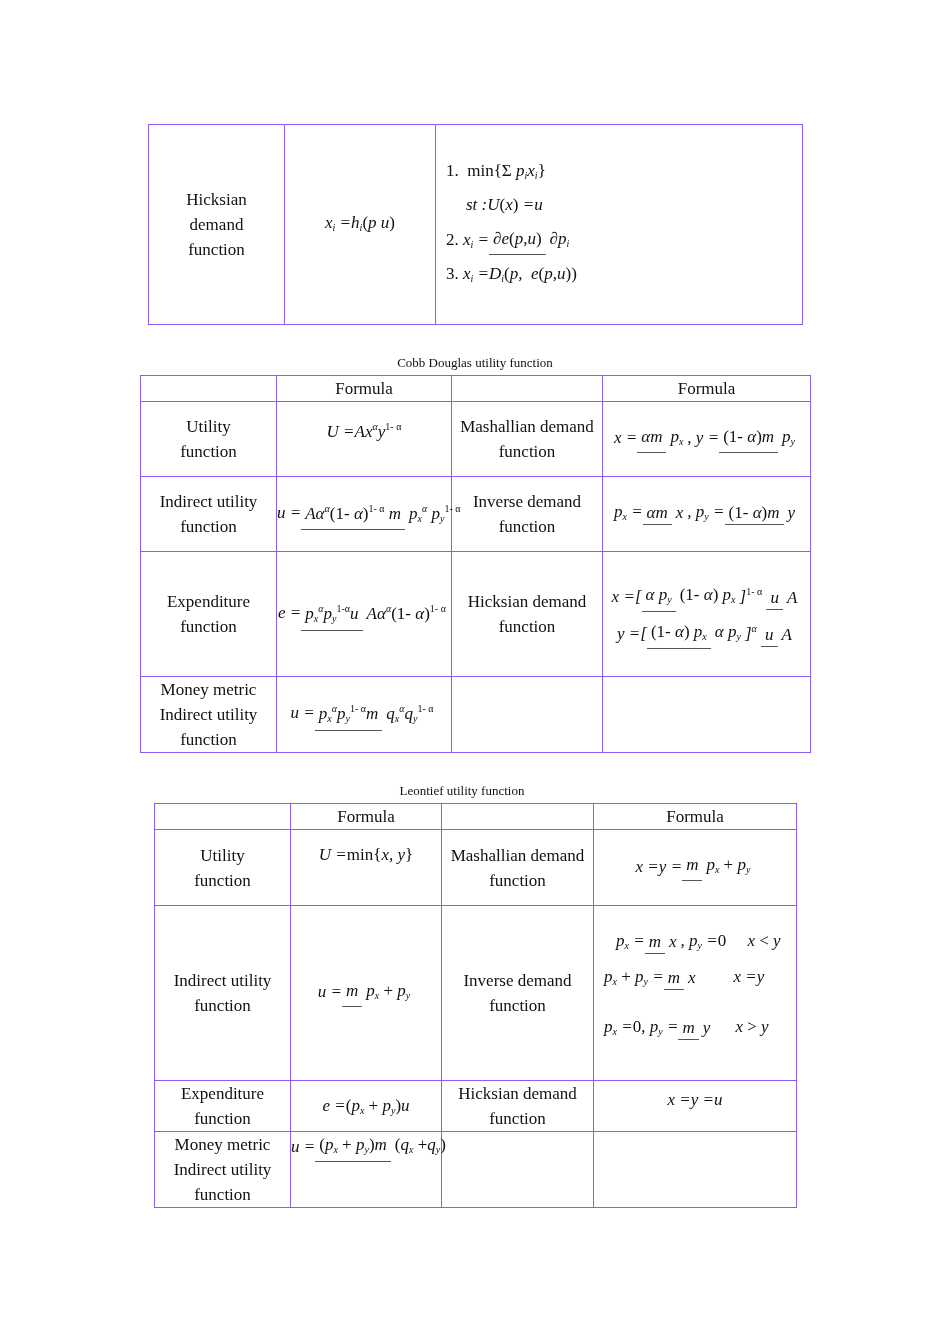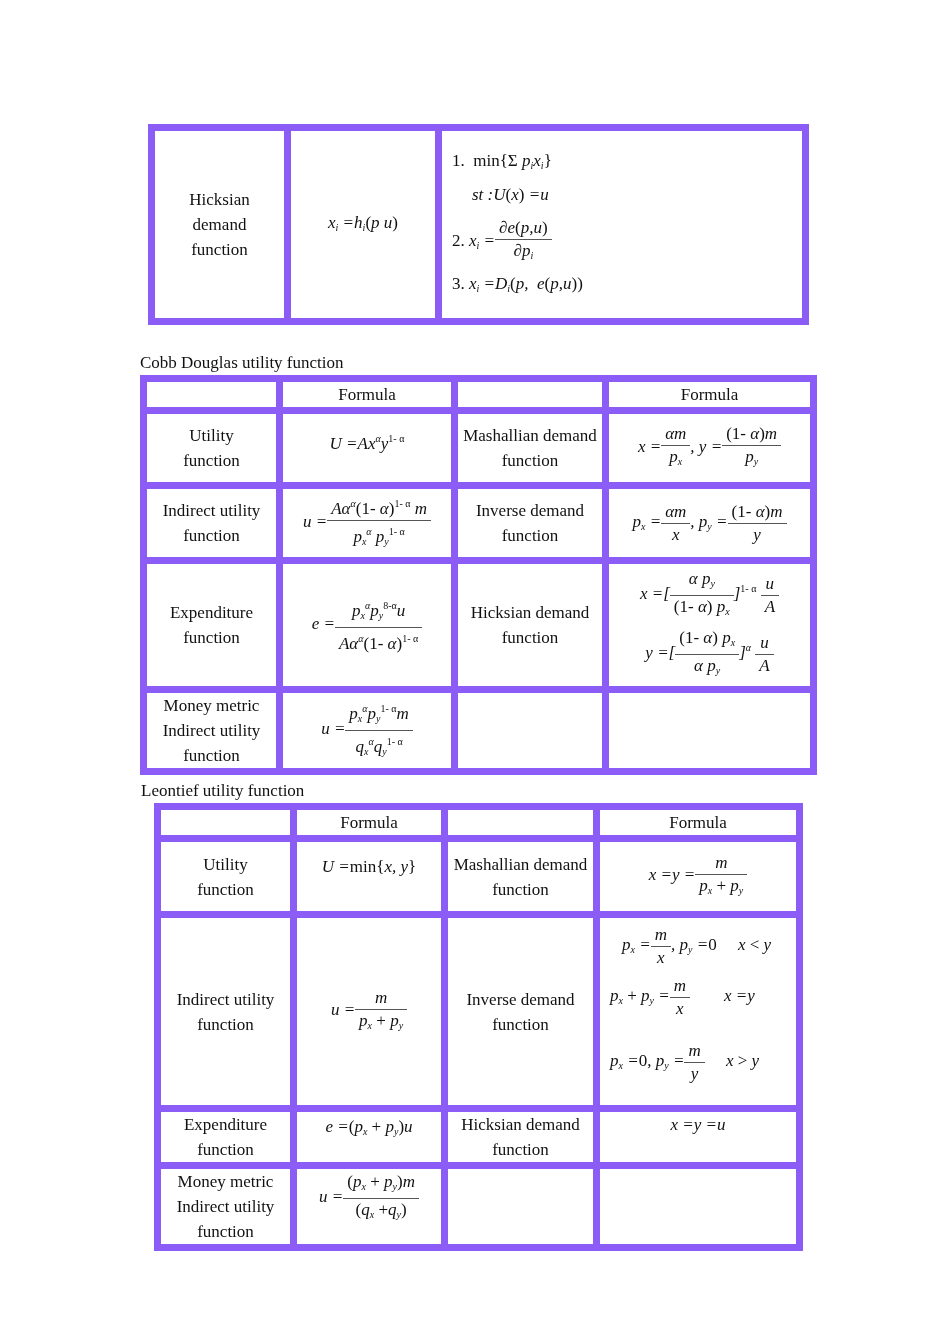--- a/index.html
+++ b/index.html
@@ -1,22 +1,22 @@
 <!DOCTYPE html>
 <html><head>
 <meta charset="utf-8">
 <style>
   html,body{margin:0;padding:0;background:#fff;}
   body{width:950px;height:1344px;position:relative;font-family:"Liberation Serif","DejaVu Serif",serif;color:#111;font-size:17px;}
   .tbl{position:absolute;border-collapse:collapse;table-layout:fixed;}
-  .tbl td{border:7px solid #8b5cf6;text-align:center;vertical-align:middle;padding:0;line-height:25px;}
-  .caption{position:absolute;font-size:17px;line-height:20px;}
+  .tbl td{border:1px solid #8b5cf6;text-align:center;vertical-align:middle;padding:0;line-height:25px;}
+  .caption{position:absolute;text-align:center;font-size:13px;line-height:20px;}
   .m{font-style:italic;font-family:"Liberation Serif",serif;white-space:nowrap;}
   .r{font-style:normal;}
-  .frac{display:inline-flex;flex-direction:column;vertical-align:middle;text-align:center;line-height:22px;}
+  .frac{display:inline-flex;flex-direction:row;vertical-align:middle;text-align:center;line-height:22px;}
   .frac .num{border-bottom:1px solid #555;padding:0 4px;}
   .frac .den{padding:0 4px;}
   sub{font-size:10px;vertical-align:-3px;}
   sup{font-size:10px;vertical-align:7px;}
   .left{text-align:left !important;}
   .eqline{display:block;margin:4px 0;}
 </style>
 </head>
 <body>
 
@@ -83,21 +83,21 @@
               <span class="num">αm</span>
               <span class="den">x</span>
             </span>, p<sub>y</sub> =<span class="frac">
               <span class="num"><span class="r">(1- </span>α<span class="r">)</span>m</span>
               <span class="den">y</span>
             </span></span></td>
   </tr>
   <tr style="height:125px;">
     <td style="padding:0 12px;">Expenditure function</td>
     <td><span class="m">e =<span class="frac">
-              <span class="num">p<sub>x</sub><sup>α</sup>p<sub>y</sub><sup class="r">8-α</sup>u</span>
+              <span class="num">p<sub>x</sub><sup>α</sup>p<sub>y</sub><sup class="r">1-α</sup>u</span>
               <span class="den">Aα<sup>α</sup><span class="r">(1- </span>α<span class="r">)</span><sup class="r">1- α</sup></span>
             </span></span></td>
     <td>Hicksian demand function</td>
     <td>
       <span class="eqline m">x =[<span class="frac">
               <span class="num">α p<sub>y</sub></span>
               <span class="den"><span class="r">(1- </span>α<span class="r">)</span> p<sub>x</sub></span>
             </span>]<sup class="r">1- α</sup> <span class="frac">
               <span class="num">u</span>
               <span class="den">A</span>
@@ -164,23 +164,23 @@
               <span class="den">x</span>
             </span> &nbsp;&nbsp;&nbsp;&nbsp;&nbsp;&nbsp; x =y</span>
       <span class="eqline m" style="margin:20px 0;">p<sub>x</sub> =<span class="r">0,</span> p<sub>y</sub> =<span class="frac">
               <span class="num">m</span>
               <span class="den">y</span>
             </span> &nbsp;&nbsp;&nbsp; x <span class="r">&gt;</span> y</span>
     </td>
   </tr>
   <tr style="height:50px;">
     <td style="padding:0 12px;">Expenditure function</td>
-    <td style="vertical-align:top;padding-top:2px;margin-left:8px;"><span class="m">e =<span class="r">(</span>p<sub>x</sub> <span class="r">+</span> p<sub>y</sub><span class="r">)</span>u</span></td>
+    <td style="vertical-align:top;padding-top:12px;margin-left:8px;"><span class="m">e =<span class="r">(</span>p<sub>x</sub> <span class="r">+</span> p<sub>y</sub><span class="r">)</span>u</span></td>
     <td>Hicksian demand function</td>
-    <td style="vertical-align:top;"><span class="m">x =y =u</span></td>
+    <td style="vertical-align:top;padding-top:6px;"><span class="m">x =y =u</span></td>
   </tr>
   <tr style="height:75px;">
     <td style="padding:0 8px;">Money metric Indirect utility function</td>
     <td style="vertical-align:top;padding-top:2px;"><span class="m">u =<span class="frac">
               <span class="num"><span class="r">(</span>p<sub>x</sub> <span class="r">+</span> p<sub>y</sub><span class="r">)</span>m</span>
               <span class="den"><span class="r">(</span>q<sub>x</sub> <span class="r">+</span>q<sub>y</sub><span class="r">)</span></span>
             </span></span></td>
     <td></td>
     <td></td>
   </tr>

